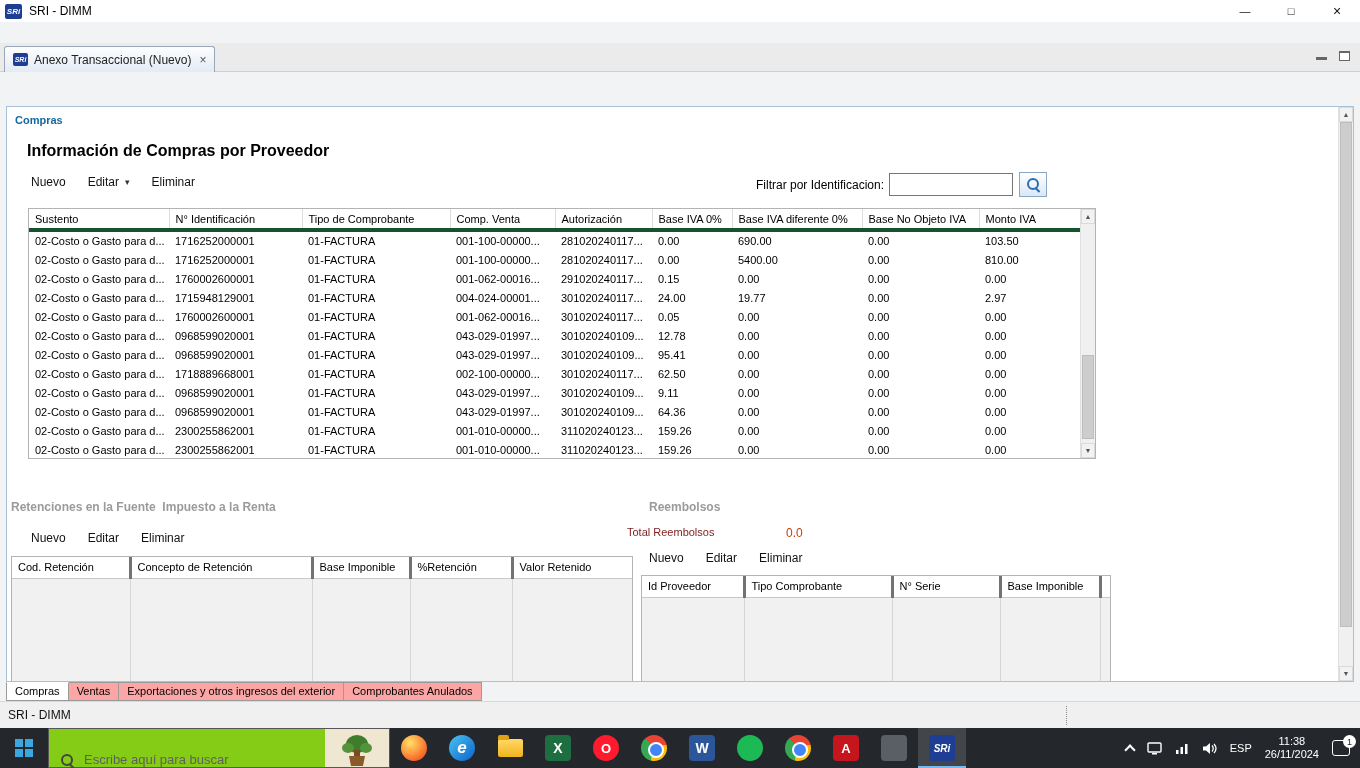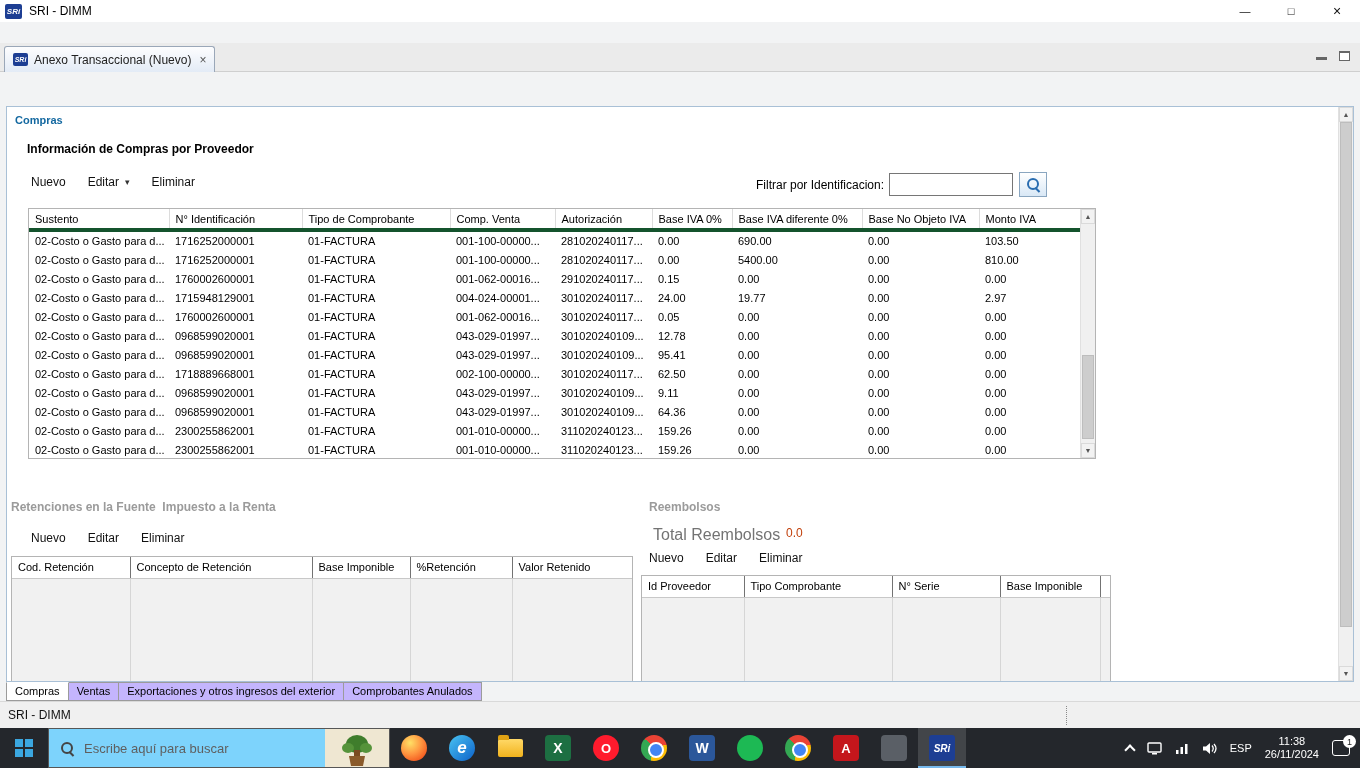--- a/index.html
+++ b/index.html
@@ -29,21 +29,21 @@
 
   
   .app-header{position:absolute;left:0;top:72px;width:1360px;height:34px;background:#fff;display:flex;align-items:center;}
   .header-left{display:flex;gap:38px;margin-left:12px;}
   .hd{font-size:15px;font-weight:bold;color:#0e7090;letter-spacing:.3px;white-space:nowrap;}
   .generate-xml{margin-left:auto;margin-right:18px;font-size:11px;color:#222;cursor:default;}
 
   
   .main-panel{position:absolute;left:6px;top:106px;width:1348px;height:576px;background:#fff;border:1px solid #a9c0d6;overflow:hidden;}
   .section-link{position:absolute;left:8px;top:7px;font-size:11px;font-weight:bold;color:#1368a0;}
-  .info-title{position:absolute;left:20px;top:35px;font-size:12px;font-weight:bold;color:#000;}
+  .info-title{position:absolute;left:20px;top:35px;font-size:16px;font-weight:bold;color:#000;}
   .toolbar{position:absolute;display:flex;gap:22px;font-size:12px;color:#111;}
   .compras-toolbar{left:24px;top:68px;}
   .ret-toolbar{left:24px;top:424px;}
   .reemb-toolbar{left:642px;top:444px;}
   .titem{display:flex;align-items:center;gap:6px;cursor:default;}
   .caret{font-size:9px;color:#333;}
   .filter-label{position:absolute;left:749px;top:71px;font-size:12px;color:#000;}
   .filter-input{position:absolute;left:882px;top:66px;width:124px;height:23px;border:1px solid #767676;font-size:12px;padding:0 4px;}
   .filter-btn{position:absolute;left:1012px;top:65px;width:28px;height:25px;border:1px solid #8aa6c0;background:linear-gradient(#ffffff,#d9e8f6);display:flex;align-items:center;justify-content:center;cursor:default;}
 
@@ -73,61 +73,61 @@
   .sarrow.up{top:0;}
   .sarrow.down{bottom:0;}
   .sthumb{position:absolute;left:1px;width:12px;background:#cdcdcd;border:1px solid #bdbdbd;}
   .main-table .sthumb{top:146px;height:84px;}
   .panel-scroll .sthumb{top:15px;height:505px;}
 
   
   .gray-title{position:absolute;font-size:12px;font-weight:bold;color:#9b9b9b;white-space:pre;}
   .ret-title{left:4px;top:393px;}
   .reemb-title{left:642px;top:393px;}
-  .total-label{position:absolute;left:646px;top:419px;font-size:16px;color:#737373;}
+  .total-label{position:absolute;left:620px;top:419px;font-size:11px;color:#7f1d1d;}
   .total-value{position:absolute;left:779px;top:419px;font-size:12px;color:#c2410c;}
 
   .empty-table{position:absolute;border:1px solid #b4b4b4;background:#fff;overflow:hidden;}
   .ret-table{left:4px;top:449px;width:622px;}
   .reemb-table{left:634px;top:468px;width:470px;}
   .empty-table table{border-collapse:collapse;table-layout:fixed;width:100%;font-size:11px;color:#000;}
-  .empty-table th{font-weight:normal;text-align:left;padding:4px 6px;border-right:1px solid #737373;border-bottom:1px solid #c8c8c8;background:#fff;white-space:nowrap;overflow:hidden;height:21px;}
+  .empty-table th{font-weight:normal;text-align:left;padding:4px 6px;border-right:3px solid #737373;border-bottom:1px solid #c8c8c8;background:#fff;white-space:nowrap;overflow:hidden;height:21px;}
   .empty-table th:last-child{border-right:none;}
   .empty-table td{border-right:1px solid #d6d6d6;background:#f1f1f1;}
   .empty-table td:last-child{border-right:none;}
   .ret-table td{height:104px;}
   .reemb-table td{height:84px;}
   .ret-table th:nth-child(1){width:118px}.ret-table th:nth-child(2){width:182px}
   .ret-table th:nth-child(3){width:98px}.ret-table th:nth-child(4){width:102px}
   .ret-table th:nth-child(5){width:122px}
   .reemb-table th:nth-child(1){width:102px}.reemb-table th:nth-child(2){width:148px}
   .reemb-table th:nth-child(3){width:108px}.reemb-table th:nth-child(4){width:100px}
 
   
   .bottom-tabs{position:absolute;left:6px;top:682px;display:flex;z-index:6;}
-  .btab{height:19px;padding:2px 8px 0;font-size:11px;border:1px solid #9b9b9b;background:#c4b5fd;color:#000;white-space:nowrap;}
+  .btab{height:19px;padding:2px 8px 0;font-size:11px;border:1px solid #9b9b9b;background:#fca5a5;color:#000;white-space:nowrap;}
   .btab + .btab{border-left:none;}
   .btab.active{background:#fff;border-top-color:#fff;}
 
   
   .statusbar{position:absolute;left:0;top:701px;width:1360px;height:27px;background:#f0f0f0;border-top:1px solid #d9d9d9;display:flex;align-items:center;}
   .status-text{font-size:12px;margin-left:8px;color:#111;}
   .status-divider{position:absolute;left:1066px;top:4px;height:19px;border-left:1px dotted #8a8a8a;}
 
   
   .watermark{position:absolute;left:1028px;top:645px;z-index:5;color:#9da2a8;opacity:.9;pointer-events:none;}
   .wm1{font-size:20px;}
   .wm2{font-size:13px;margin-top:4px;white-space:nowrap;}
 
   
   .taskbar{position:absolute;left:0;top:728px;width:1360px;height:40px;background:#24272c;display:flex;align-items:stretch;z-index:10;}
   .start{width:48px;display:flex;align-items:center;justify-content:center;}
   .winlogo{display:grid;grid-template-columns:8px 8px;grid-template-rows:8px 8px;gap:2px;}
   .winlogo span{background:#3ba7e0;}
-  .search{width:342px;background:#7dd3fc;display:flex;align-items:center;border:1px solid #565656;}
+  .search{width:342px;background:#84cc16;display:flex;align-items:flex-end;border:1px solid #565656;}
   .search .mag{margin:0 10px 0 12px;flex:0 0 auto;}
   .search-text{font-size:13px;color:#5f5f5f;flex:1;white-space:nowrap;overflow:hidden;}
   .search-art{width:64px;height:38px;background:#efe7d2;display:flex;align-items:flex-end;justify-content:center;overflow:hidden;flex:0 0 auto;}
   .tb-apps{display:flex;}
   .tb-app{width:48px;display:flex;align-items:center;justify-content:center;position:relative;}
   .tb-app.active{background:rgba(255,255,255,.14);box-shadow:inset 0 -2px 0 #76b9ed;}
   .glyph{width:26px;height:26px;display:flex;align-items:center;justify-content:center;font-size:14px;font-weight:bold;color:#fff;position:relative;border-radius:4px;}
   .glyph.firefox{border-radius:50%;background:radial-gradient(circle at 35% 30%,#ffe066,#ff9640 45%,#f45d22 78%);}
   .glyph.edge{border-radius:50%;background:linear-gradient(135deg,#49c3f2,#0d62c9);font-style:italic;font-size:17px;}
   .glyph.explorer{width:25px;height:18px;background:linear-gradient(#ffd968,#f2b31d);border-radius:2px;}

